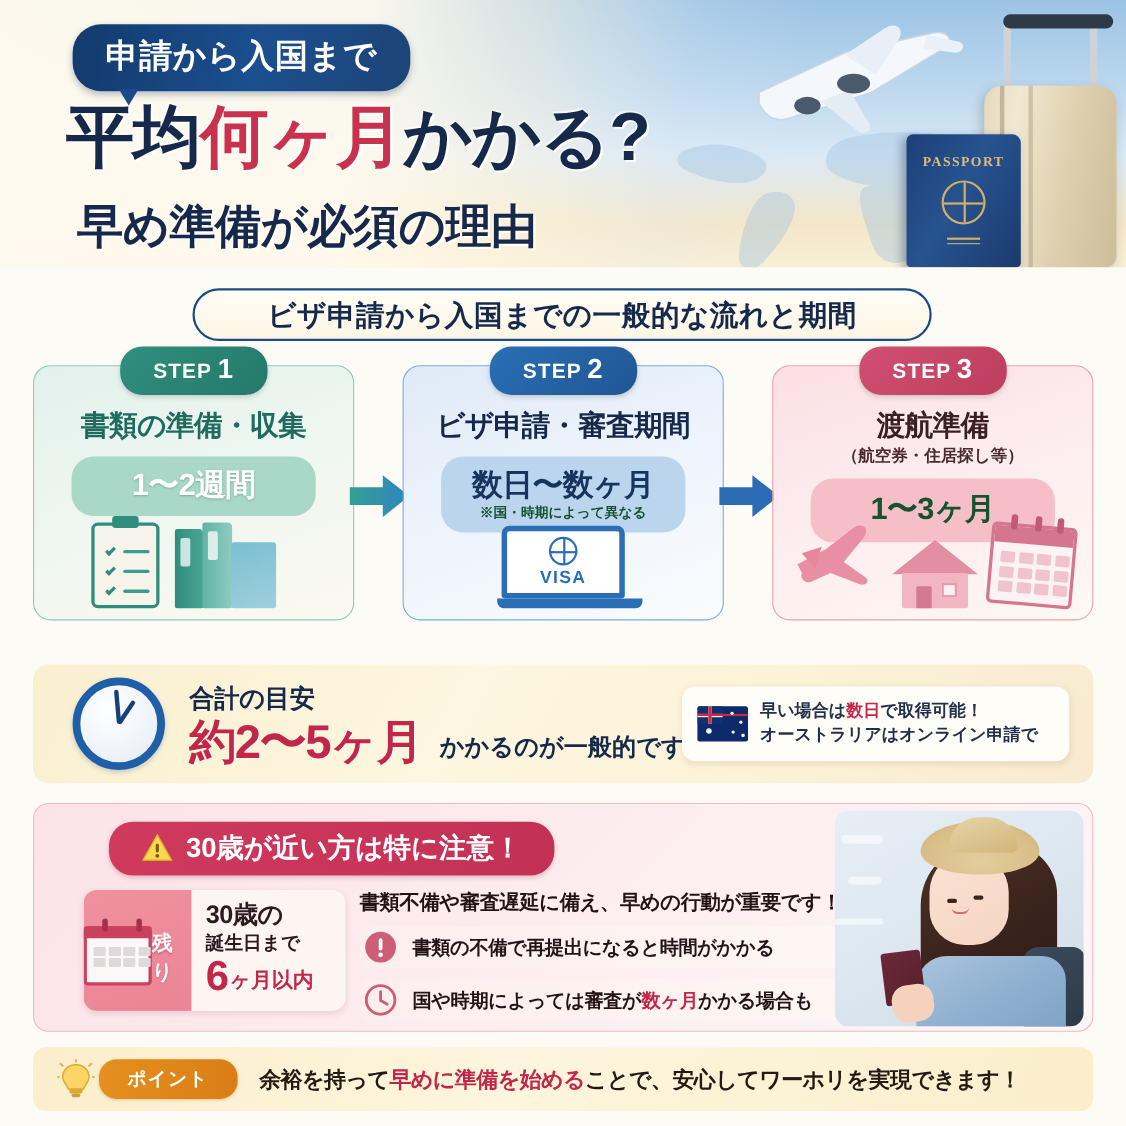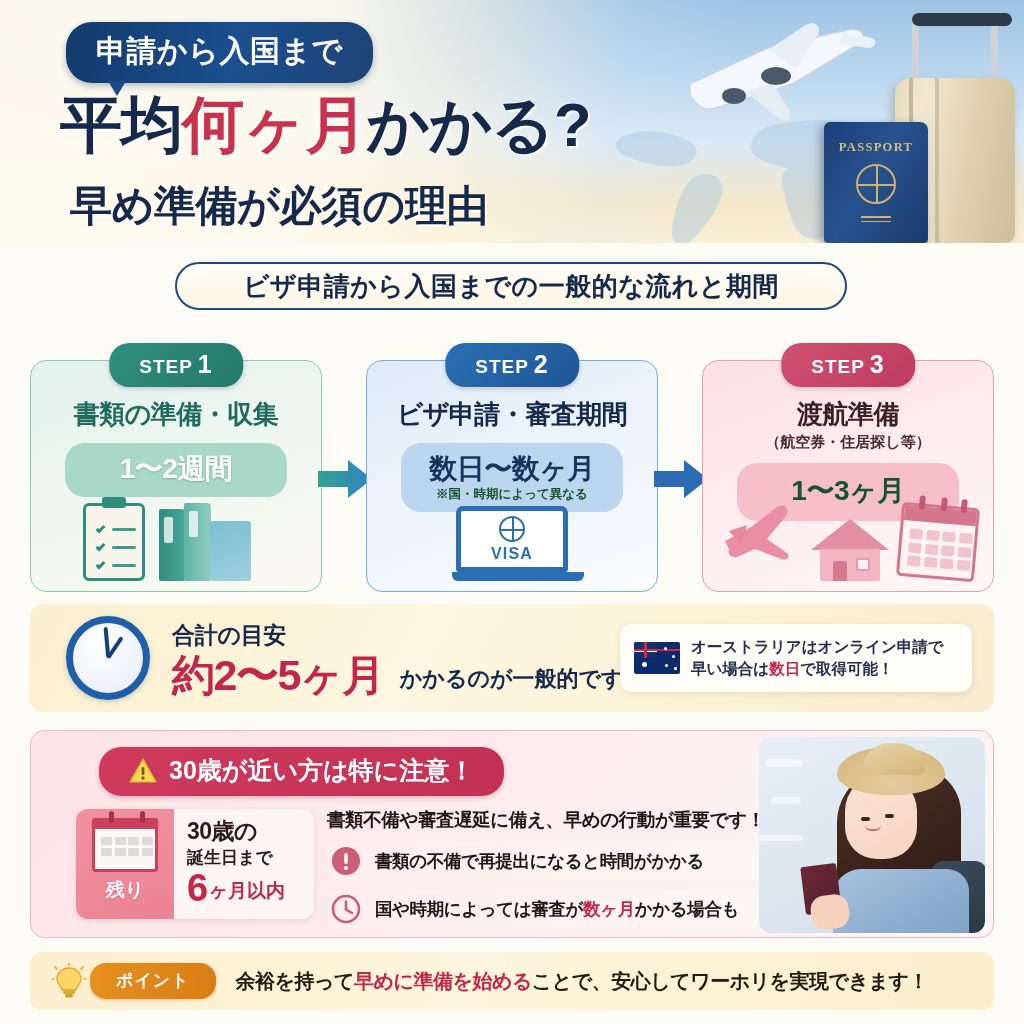--- a/index.html
+++ b/index.html
@@ -102,21 +102,21 @@
   
   .subtitle {
     position:absolute; left:175px; top:262px; width:672px; height:48px;
     border:2.5px solid #1b4a86; border-radius:24px;
     background:linear-gradient(180deg,#fffdf6 0%,#fdf6e6 100%);
     display:flex; align-items:center; justify-content:center;
     font-size:26px; font-weight:700; color:#15294a; letter-spacing:.5px;
   }
 
   
-  .steps { position:absolute; left:0; top:340px; width:924px; height:252px; }
+  .steps { position:absolute; left:0; top:312px; width:924px; height:252px; }
   .step {
     position:absolute; top:20px; width:292px; height:232px;
     border-radius:16px;
   }
   .step.s1 { left:30px; background:linear-gradient(160deg,#e2f1ec 0%,#eef6f1 45%,#fbf9f0 100%); border:1.8px solid #8fc9ba; }
   .step.s2 { left:366px; background:linear-gradient(160deg,#dfeaf7 0%,#ecf3fb 45%,#fafcfe 100%); border:1.8px solid #7aabdd; }
   .step.s3 { left:702px; background:linear-gradient(160deg,#fbdfe3 0%,#fdecee 45%,#fef8f3 100%); border:1.8px solid #eaa0ae; }
 
   .step-badge {
     position:absolute; top:-18px; left:50%; transform:translateX(-50%);
@@ -251,21 +251,21 @@
     display:flex; align-items:center; box-shadow:0 2px 5px rgba(150,30,60,.25);
   }
   .tri{ margin-right:12px; }
   .cal-card{
     position:absolute; left:45px; top:78px; width:238px; height:110px;
     border-radius:12px; overflow:hidden; display:flex;
     background:#fdf5f1; box-shadow:0 2px 6px rgba(170,90,110,.18);
   }
   .cal-left{
     width:98px; background:linear-gradient(160deg,#f0919f 0%,#eb8496 100%);
-    display:flex; flex-direction:column; align-items:center; padding-top:9px;
+    display:flex; flex-direction:row; align-items:center; padding-top:9px;
   }
   .cal-mini{ width:66px; height:54px; background:#fdf8f8; border-radius:4px; position:relative; border:3px solid #c9415f; }
   .cal-mini .top{ position:absolute; left:-3px; top:-3px; width:calc(100% + 6px); height:11px; background:#c9415f; border-radius:3px 3px 0 0; }
   .cal-mini .rg{ position:absolute; top:-10px; width:5px; height:12px; background:#a82f4c; border-radius:3px; }
   .cal-mini .gg{ position:absolute; left:6px; top:16px; display:grid; grid-template-columns:repeat(4,11px); gap:2.5px; }
   .cal-mini .gg i{ display:block; height:8px; background:#dfd9dc; border-radius:1px; }
   .cal-nokori{ margin-top:5px; font-size:19px; font-weight:700; color:#fffaf9; text-shadow:0 1px 2px rgba(150,50,70,.35); }
   .cal-right{ flex:1; padding:7px 0 0 13px; }
   .cal-r1{ font-size:23px; font-weight:700; color:#2c1a20; letter-spacing:-.5px; }
   .cal-r2{ font-size:17px; font-weight:700; color:#2c1a20; margin-top:-1px; }
@@ -511,22 +511,22 @@
         <div class="uj"></div>
           <div class="cr"></div>
           <div class="cr2"></div>
         <div class="st" style="left:8px; top:20px"></div>
         <div class="st" style="left:30px; top:5px; width:3px; height:3px"></div>
         <div class="st" style="left:38px; top:13px; width:3px; height:3px"></div>
         <div class="st" style="left:31px; top:22px; width:3px; height:3px"></div>
         <div class="st" style="left:40px; top:25px; width:2.5px; height:2.5px"></div>
       </div>
       <div class="au-txt">
+        <div><span>早い場合は</span><span class="em">数日</span><span>で取得可能！</span></div>
         <div>オーストラリアはオンライン申請で</div>
-        <div><span>早い場合は</span><span class="em">数日</span><span>で取得可能！</span></div>
       </div>
     </div>
   </div>
 
   <div class="warn">
     <div class="warn-badge">
       <svg class="tri" width="28" height="25" viewBox="0 0 28 25">
         <path d="M14 1 L27 24 H1 Z" fill="#f7d84e" stroke="#d8b62f" stroke-width="1.2"></path>
         <rect x="12.6" y="9" width="2.8" height="8" rx="1.3" fill="#7a5a14"></rect>
         <circle cx="14" cy="20" r="1.7" fill="#7a5a14"></circle>

